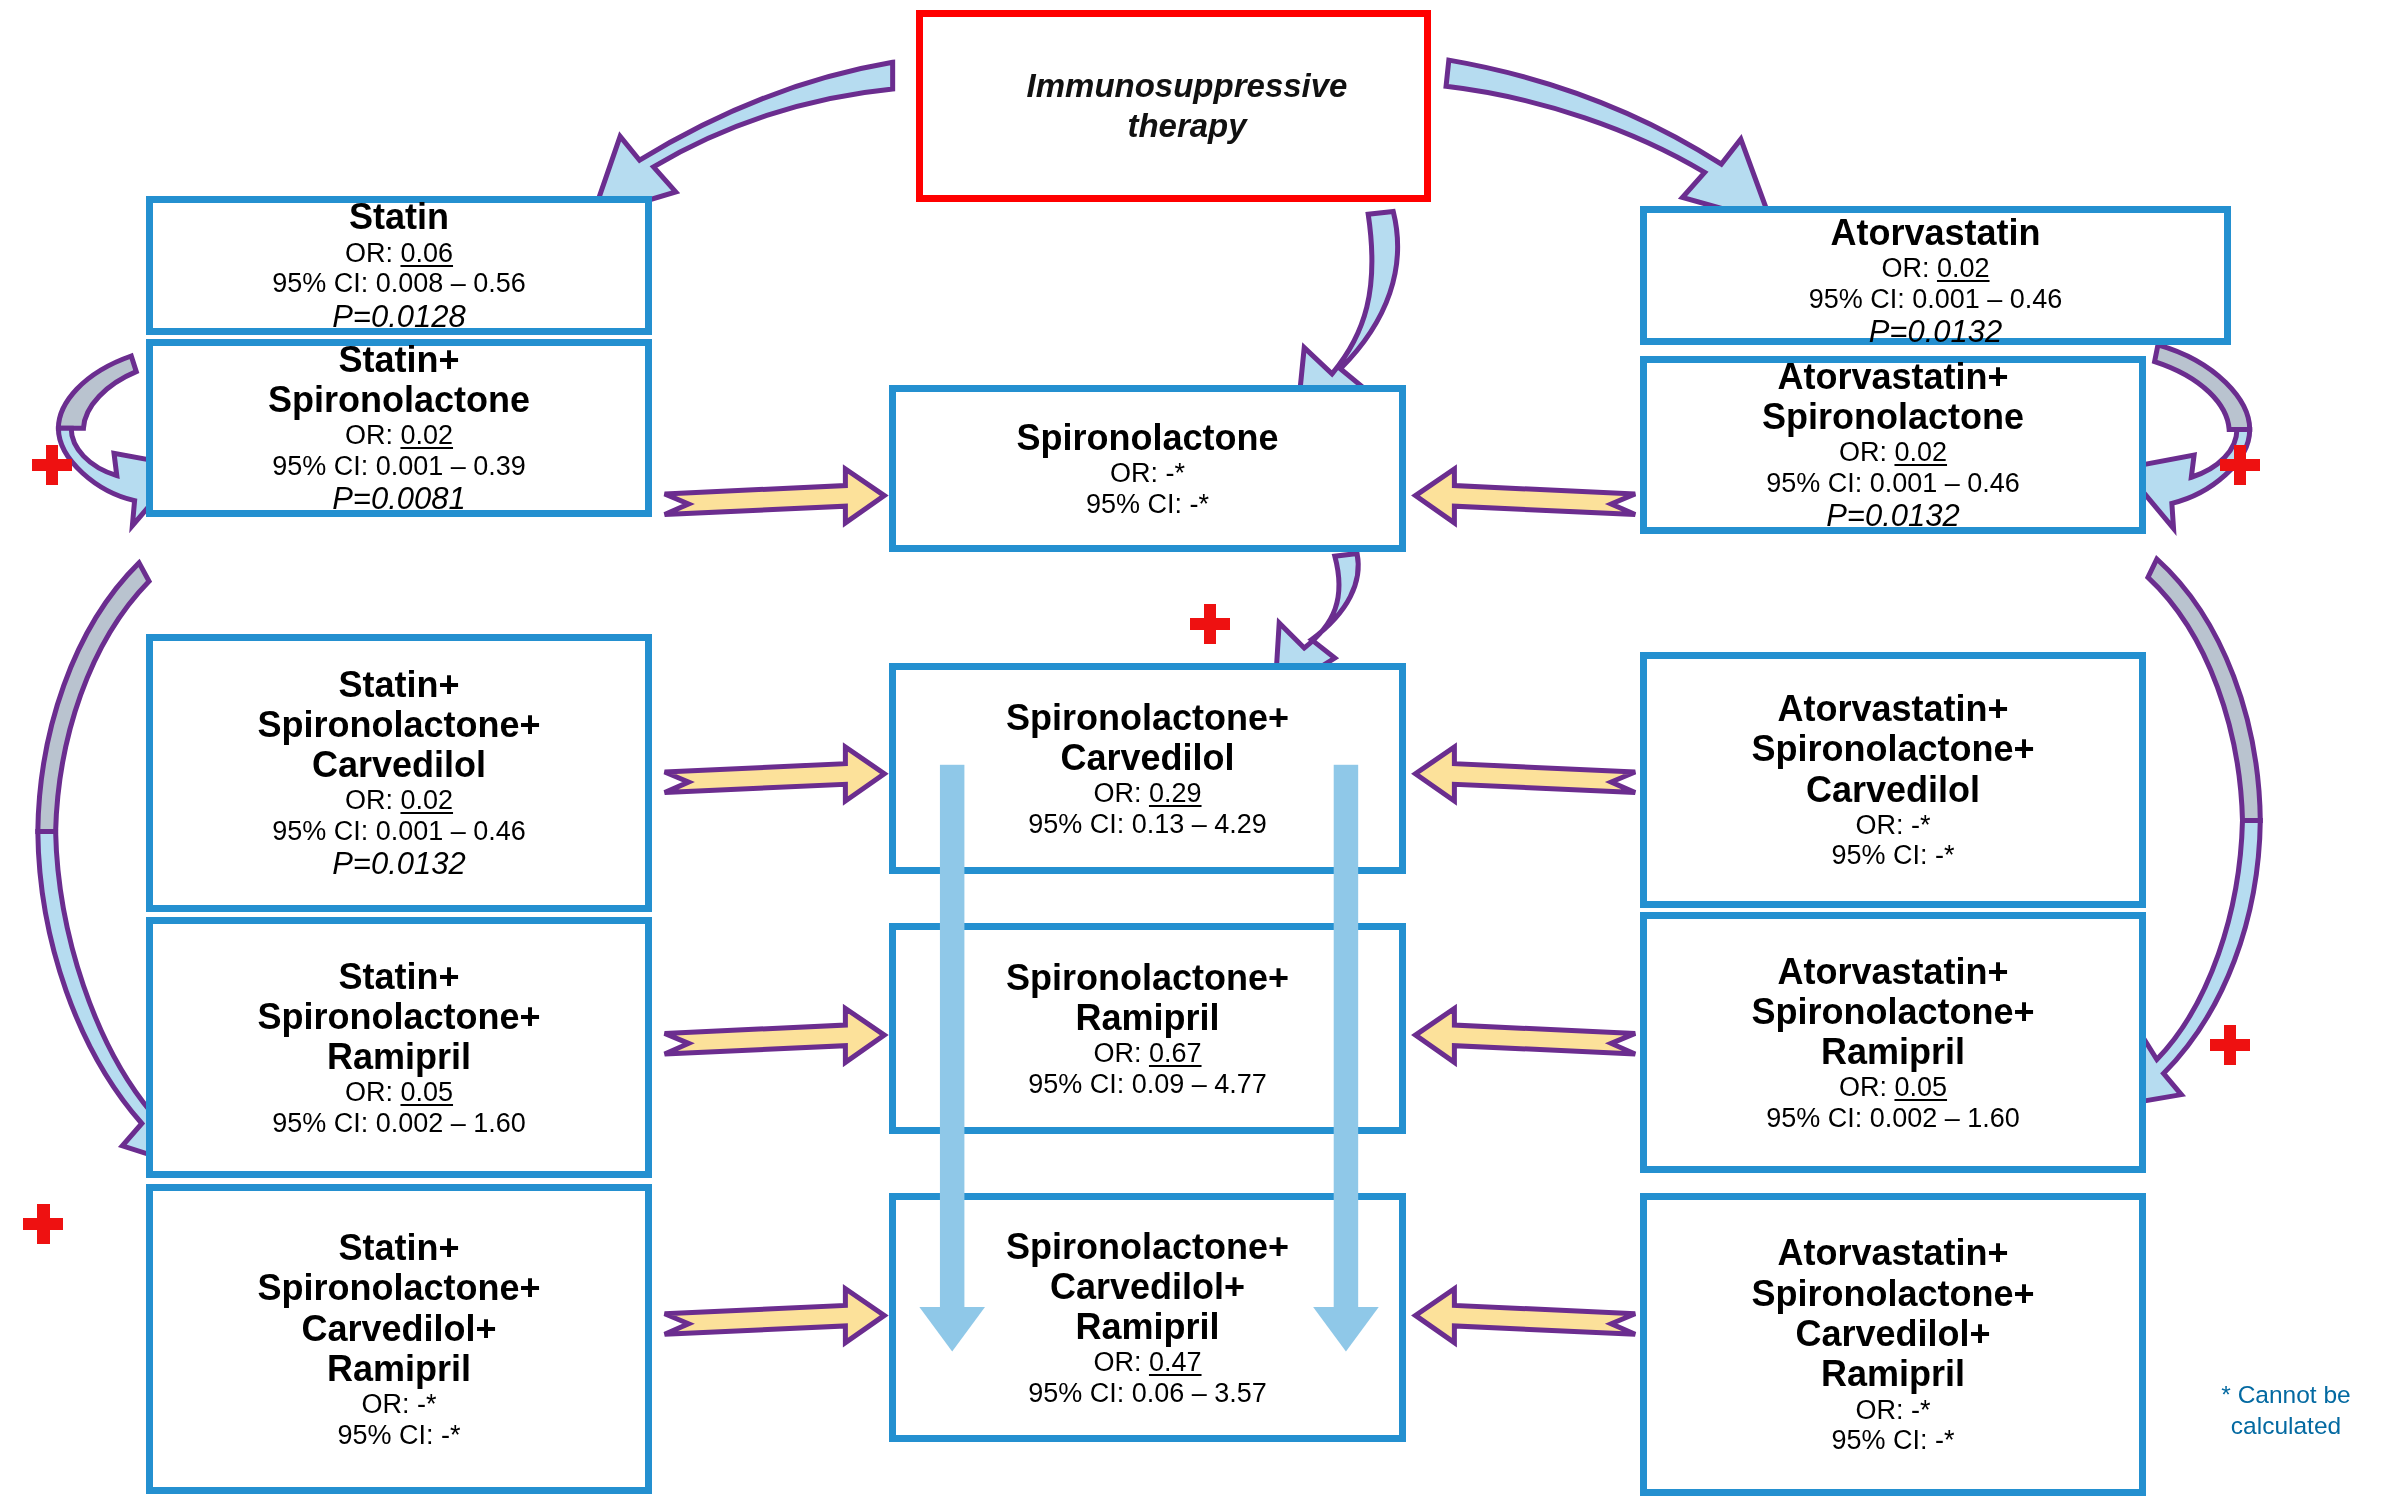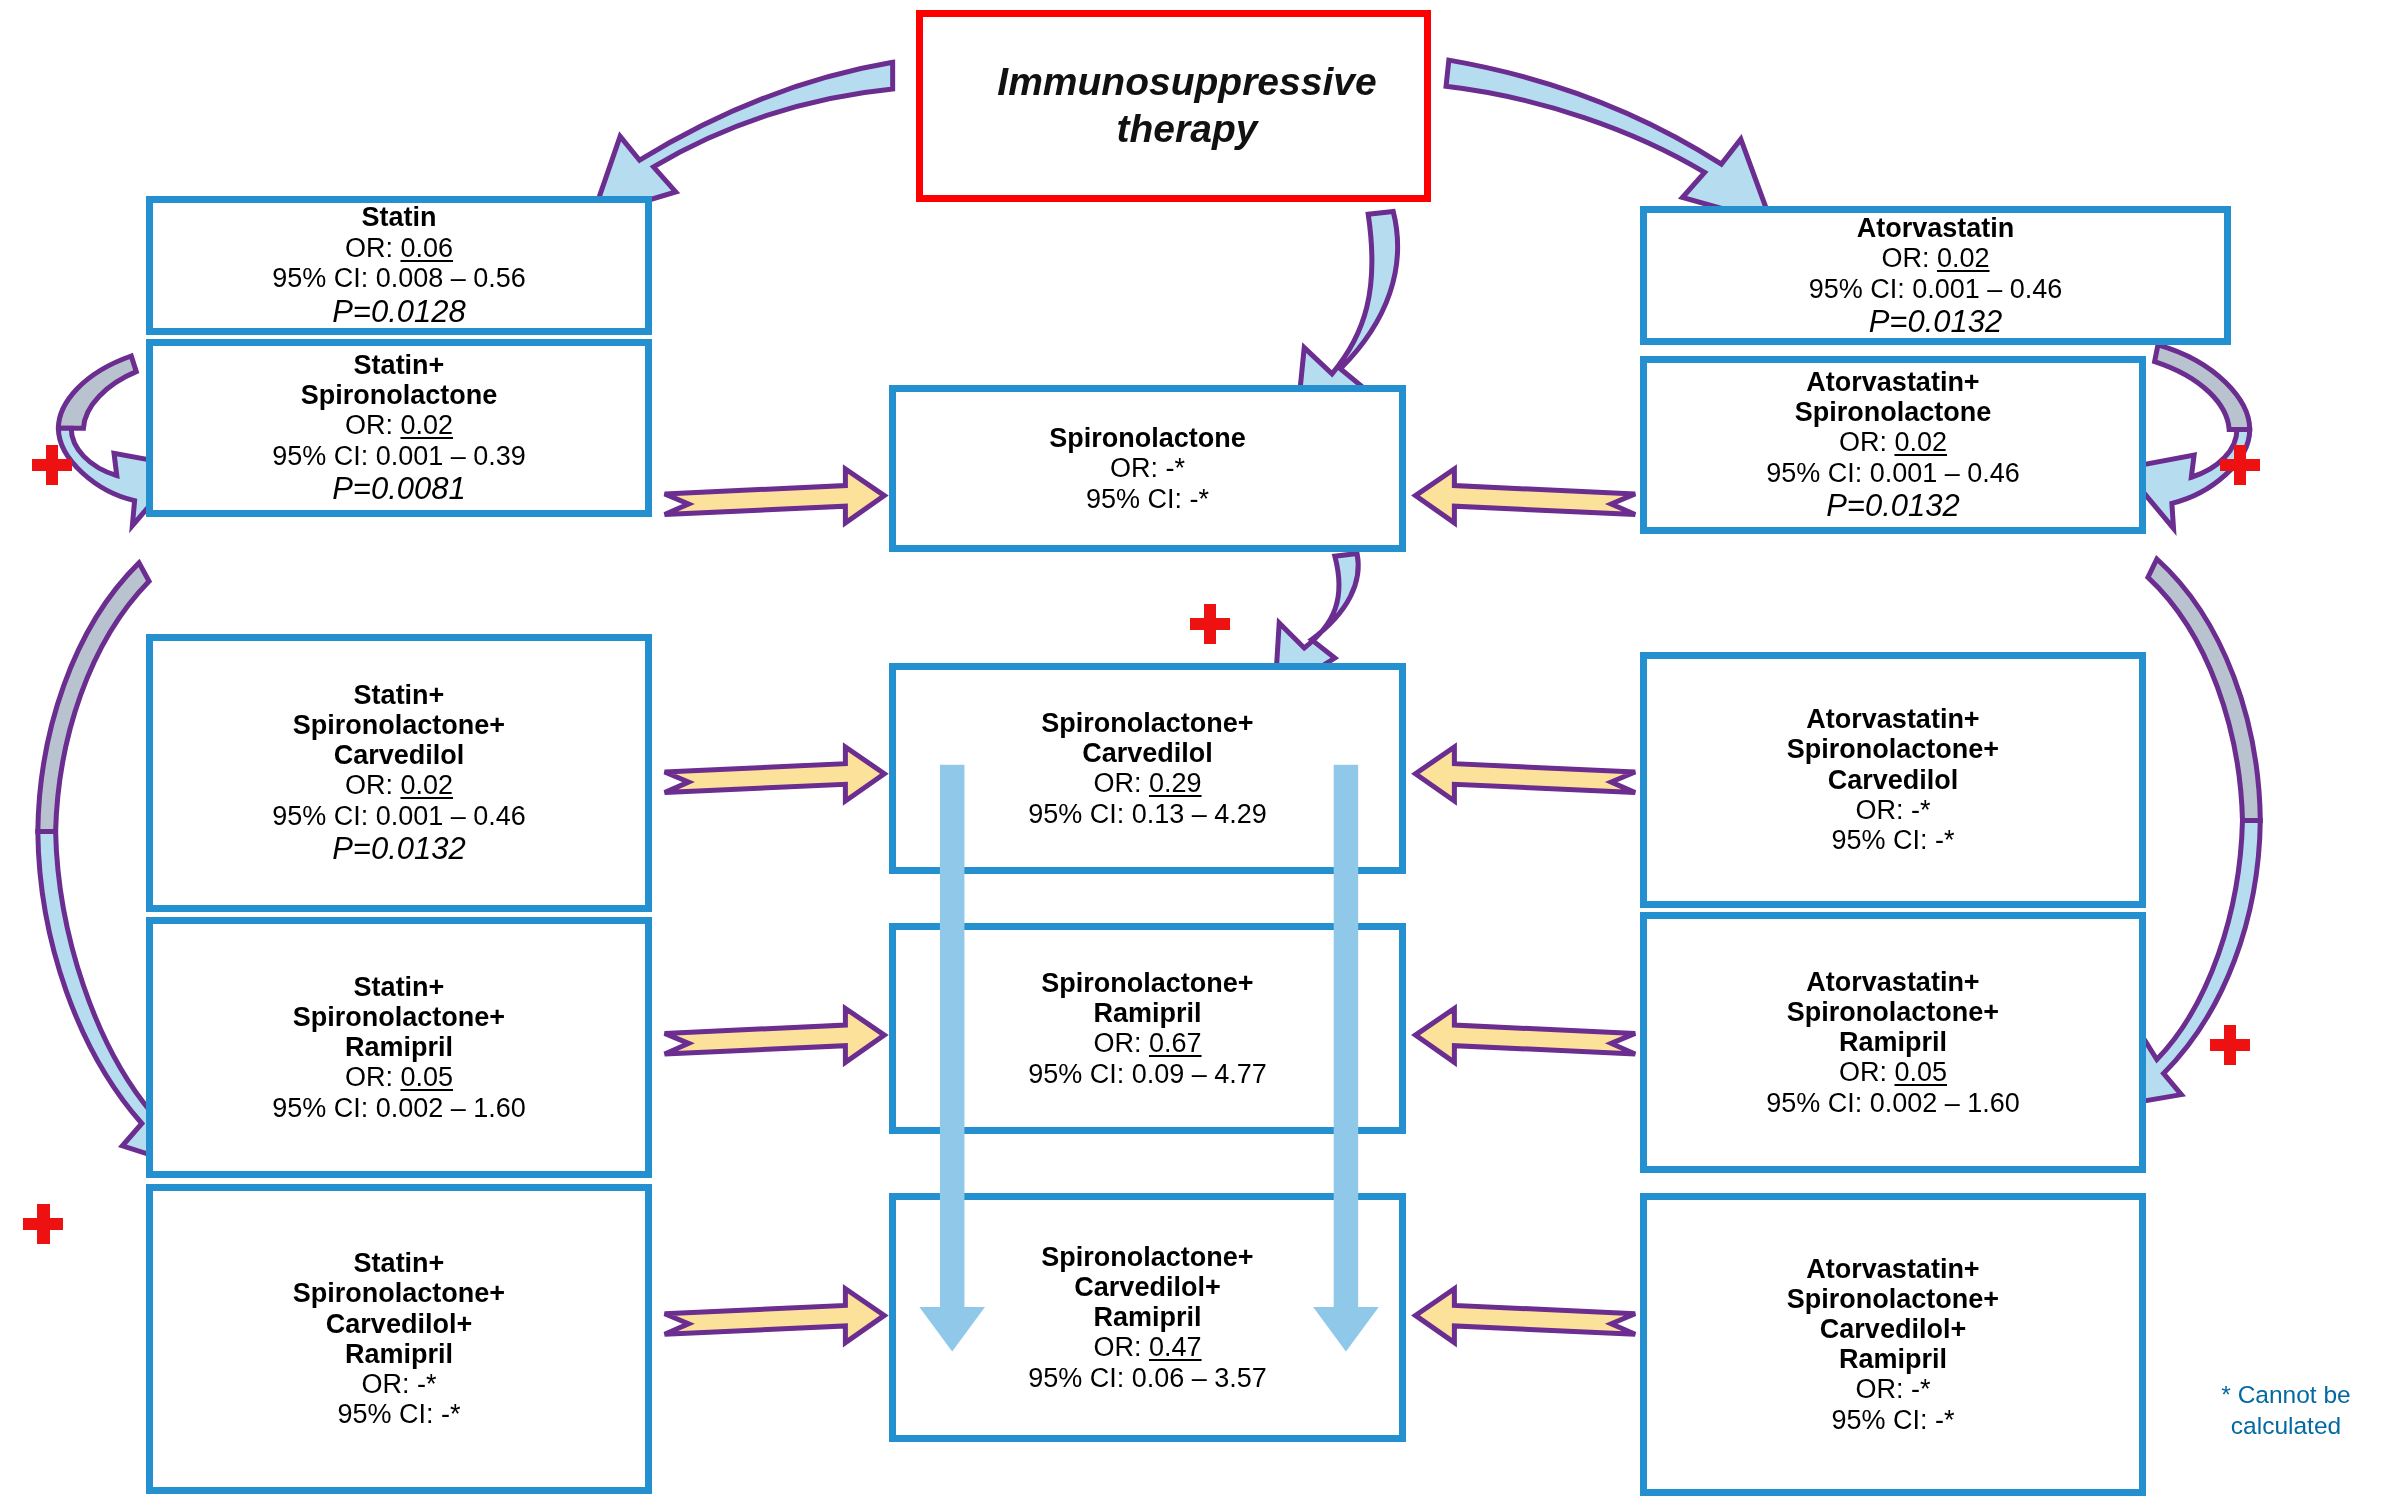--- a/index.html
+++ b/index.html
@@ -22,21 +22,21 @@
     display:flex;
     flex-direction:column;
     align-items:center;
     justify-content:center;
     text-align:center;
     color:#000000;
     z-index:6;
   }
   .node .ttl{
     font-weight:bold;
-    font-size:27px;
+    font-size:36px;
     line-height:1.12;
   }
   .node .ln{
     font-size:27px;
     line-height:1.13;
     font-weight:normal;
     white-space:nowrap;
   }
   .node .ln .uline{ text-decoration:underline; text-underline-offset:3.3px;}
   .node .pv{
@@ -49,21 +49,21 @@
   #titlebox{
     position:absolute;
     box-sizing:border-box;
     border:7.8px solid #ff0000;
     background:#ffffff;
     display:flex;align-items:center;justify-content:center;
     text-align:center;
     z-index:7;
   }
   #titlebox .t{
-    font-size:39px;
+    font-size:33px;
     font-weight:bold;
     font-style:italic;
     line-height:1.2;
     color:#111;
     margin-left:27px;
   }
 
   
   #footnote{
     position:absolute;

